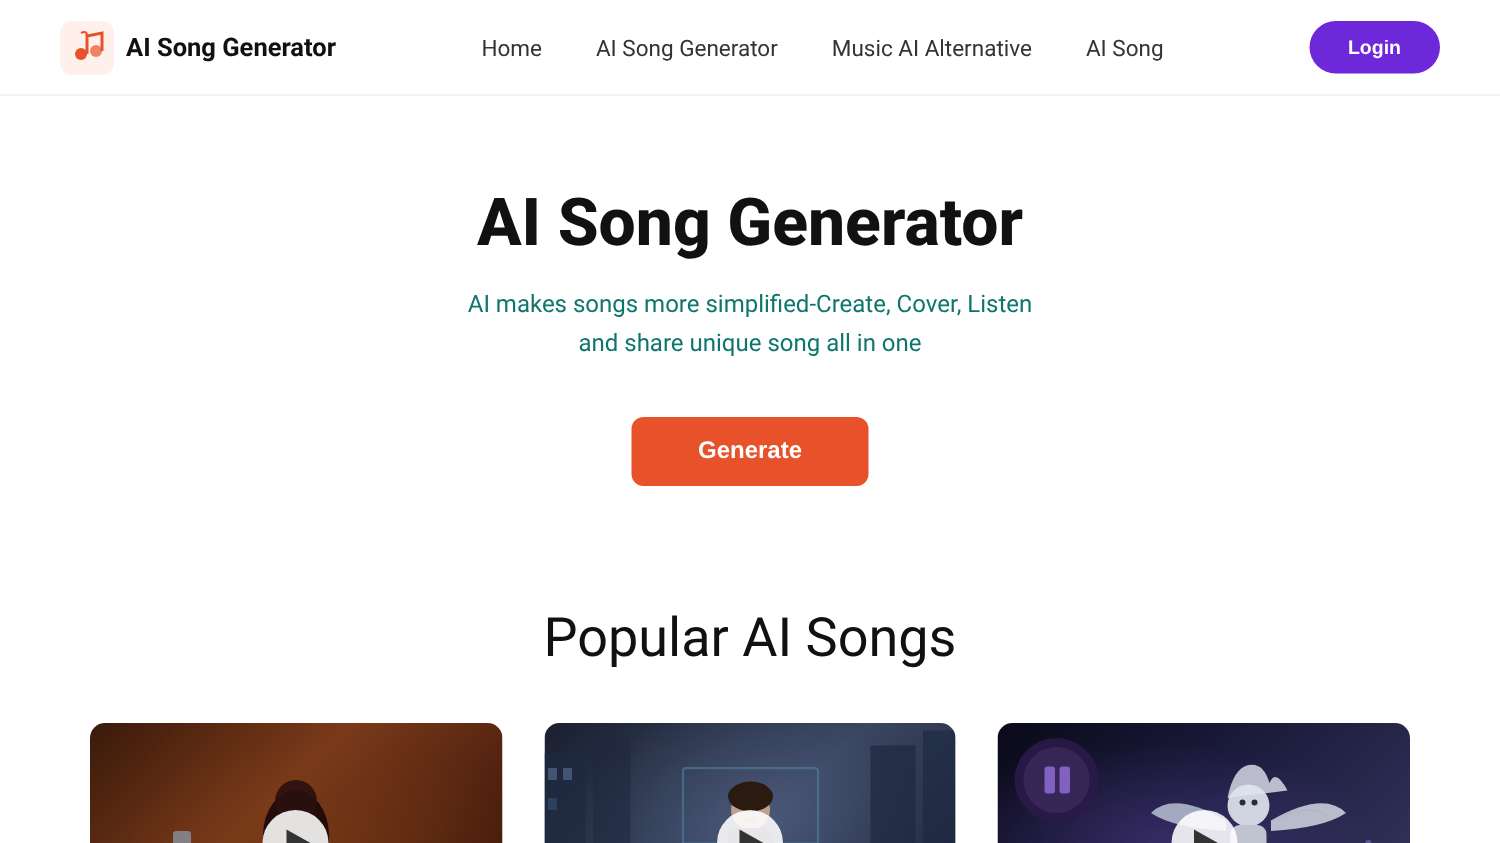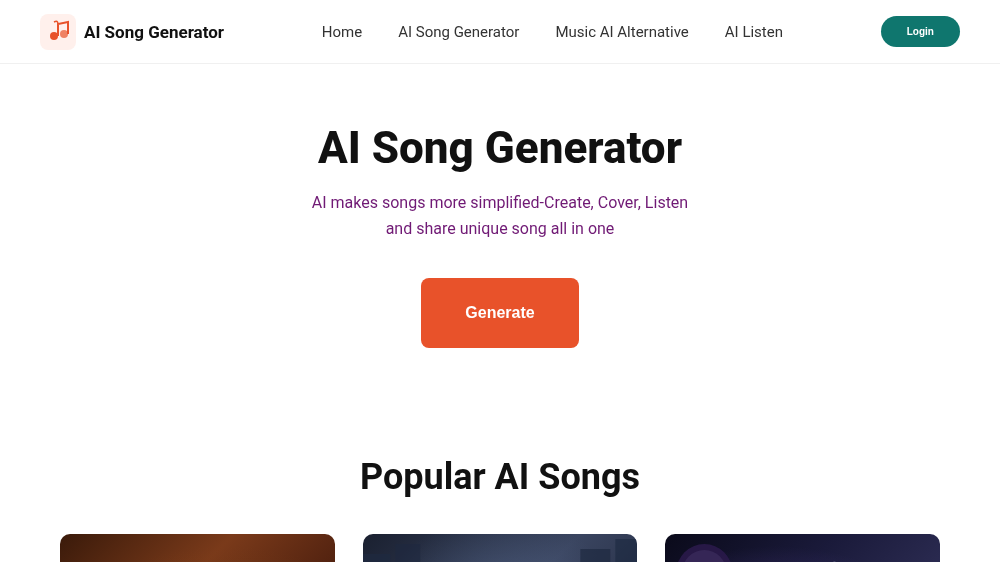--- a/index.html
+++ b/index.html
@@ -44,26 +44,26 @@
       gap: 36px;
       align-items: center;
     }
     .nav-link {
       font-size: 15px;
       color: #333;
       text-decoration: none;
       cursor: pointer;
     }
     .login-btn {
-      background: #0f766e;
+      background: #6d28d9;
       color: #fff;
       border: none;
       border-radius: 24px;
       padding: 10px 26px;
-      font-size: 10px;
+      font-size: 13px;
       font-weight: 600;
       cursor: pointer;
     }
 
     
     .hero {
       display: flex;
       flex-direction: column;
       align-items: center;
       padding: 60px 20px 40px;
@@ -71,47 +71,46 @@
     }
     .hero-title {
       font-size: 44px;
       font-weight: 800;
       color: #111;
       margin-bottom: 18px;
       line-height: 1.1;
     }
     .hero-subtitle {
       font-size: 16px;
-      color: #701a75;
+      color: #0f766e;
       max-width: 380px;
       line-height: 1.6;
       margin-bottom: 36px;
     }
     .generate-btn {
       background: #e8522a;
       color: #fff;
       border: none;
       border-radius: 8px;
-      padding: 26px 44px;
+      padding: 14px 44px;
       font-size: 16px;
       font-weight: 600;
       cursor: pointer;
     }
 
     
     .popular-section {
       padding: 40px 60px 40px;
       text-align: center;
     }
     .popular-title {
       font-size: 36px;
-      font-weight: 700;
+      font-weight: 400;
       color: #111;
       margin-bottom: 36px;
-      margin-top: 28px;
     }
     .songs-grid {
       display: grid;
       grid-template-columns: repeat(3, 1fr);
       gap: 28px;
     }
     .song-card {
       text-align: left;
       cursor: pointer;
     }
@@ -194,21 +193,21 @@
       <path d="M18 22 L18 10 L28 8 L28 20" stroke="#e8522a" stroke-width="2" fill="none"></path>
       <path d="M14 8 Q18 6 18 10" stroke="#e8522a" stroke-width="1.5" fill="none"></path>
     </svg>
     <span class="logo-text">AI Song Generator</span>
   </div>
 
   <nav>
     <a class="nav-link">Home</a>
     <a class="nav-link">AI Song Generator</a>
     <a class="nav-link">Music AI Alternative</a>
-    <a class="nav-link">AI Listen</a>
+    <a class="nav-link">AI Song</a>
   </nav>
 
   <button class="login-btn">Login</button>
 </header>
 
 <section class="hero">
   <h1 class="hero-title">AI Song Generator</h1>
   <p class="hero-subtitle">AI makes songs more simplified-Create, Cover, Listen and share unique song all in one</p>
   <button class="generate-btn">Generate</button>
 </section>

